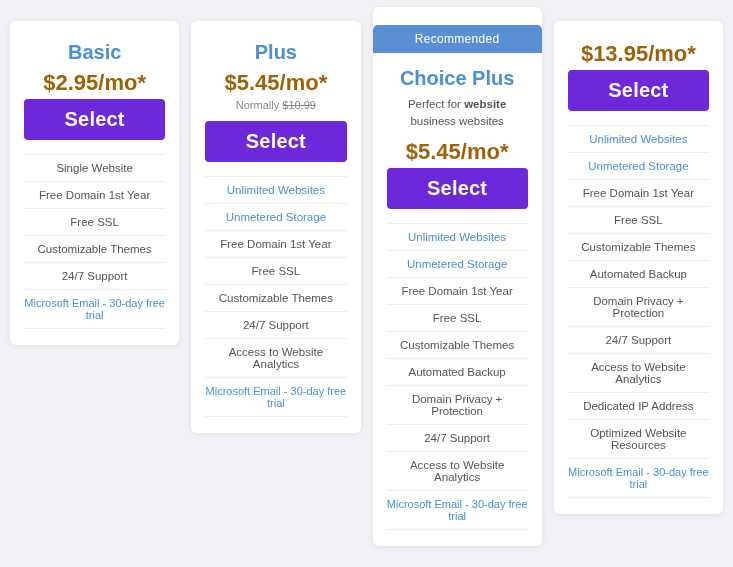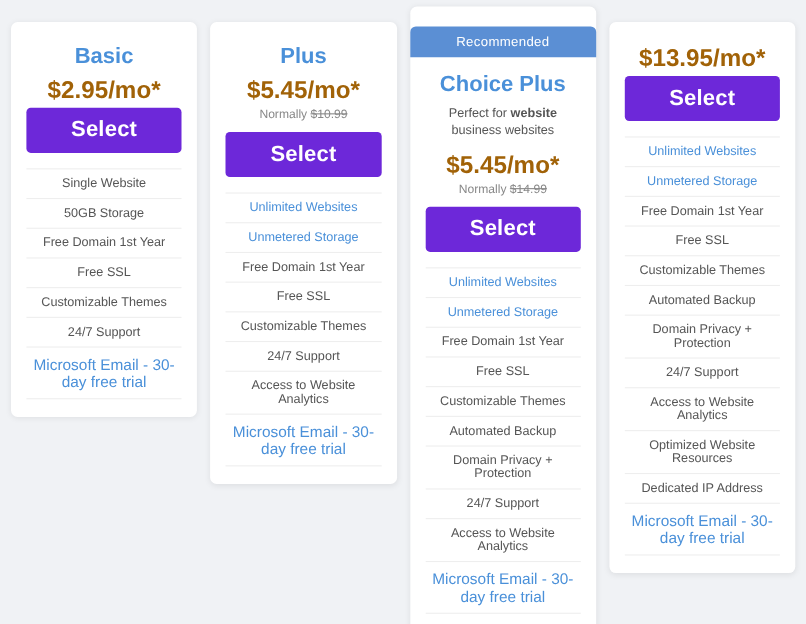--- a/index.html
+++ b/index.html
@@ -92,34 +92,33 @@
       font-size: 11.5px;
       color: #555;
       padding: 7px 0;
       border-bottom: 1px solid #eee;
     }
     .features-list li.highlight {
       color: #4a90d9;
     }
     .features-list li.link-style {
       color: #4a90d9;
-      font-size: 14px;
+      font-size: 11px;
     }
   </style>
 </head>
 <body>
 
 <div class="pricing-container">
 <div class="plan-card">
     <div class="plan-name">Basic</div>
     <div class="plan-price">$2.95/mo*</div>
     <button class="select-btn">Select</button>
     <ul class="features-list">
   <li class="">Single Website</li>
-        <li class="">50GB Storage</li>
         <li class="">Free Domain 1st Year</li>
         <li class="">Free SSL</li>
         <li class="">Customizable Themes</li>
         <li class="">24/7 Support</li>
         <li class="link-style">Microsoft Email - 30-day free trial</li>
       </ul></div>
     <div class="plan-card">
     <div class="plan-name">Plus</div>
     <div class="plan-price">$5.45/mo*</div>
     <div class="plan-normal">Normally <s>$10.99</s></div>
@@ -131,21 +130,20 @@
         <li class="">Free SSL</li>
         <li class="">Customizable Themes</li>
         <li class="">24/7 Support</li>
         <li class="">Access to Website Analytics</li>
         <li class="link-style">Microsoft Email - 30-day free trial</li>
       </ul></div>
     <div class="plan-card recommended"><div class="recommended-badge">Recommended</div>
     <div class="plan-name">Choice Plus</div>
     <div class="plan-tagline">Perfect for <strong>website</strong> business websites</div>
     <div class="plan-price">$5.45/mo*</div>
-    <div class="plan-normal">Normally <s>$14.99</s></div>
     <button class="select-btn">Select</button>
     <ul class="features-list">
   <li class="highlight">Unlimited Websites</li>
         <li class="highlight">Unmetered Storage</li>
         <li class="">Free Domain 1st Year</li>
         <li class="">Free SSL</li>
         <li class="">Customizable Themes</li>
         <li class="">Automated Backup</li>
         <li class="">Domain Privacy + Protection</li>
         <li class="">24/7 Support</li>
@@ -158,17 +156,17 @@
     <ul class="features-list">
   <li class="highlight">Unlimited Websites</li>
         <li class="highlight">Unmetered Storage</li>
         <li class="">Free Domain 1st Year</li>
         <li class="">Free SSL</li>
         <li class="">Customizable Themes</li>
         <li class="">Automated Backup</li>
         <li class="">Domain Privacy + Protection</li>
         <li class="">24/7 Support</li>
         <li class="">Access to Website Analytics</li>
+        <li class="">Dedicated IP Address</li>
         <li class="">Optimized Website Resources</li>
-        <li class="">Dedicated IP Address</li>
         <li class="link-style">Microsoft Email - 30-day free trial</li>
       </ul></div>
   </div>
 
 </body></html>

